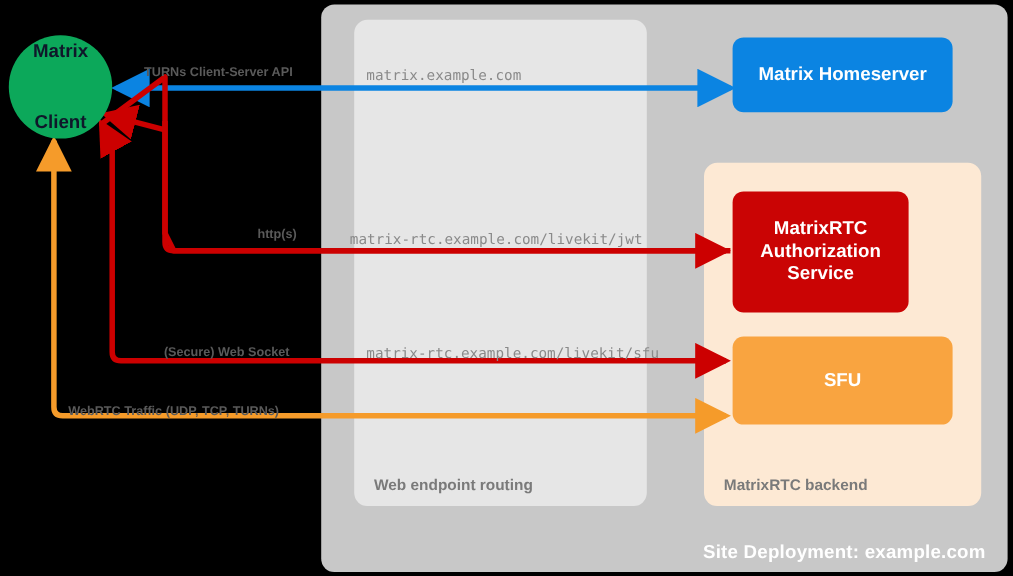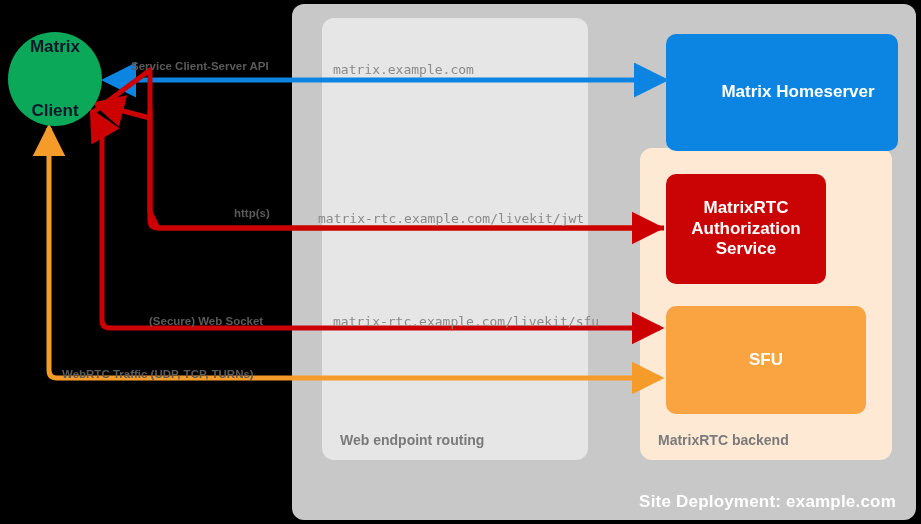--- a/index.html
+++ b/index.html
@@ -103,38 +103,37 @@
     text-align: center;
     color: #ffffff;
     font-weight: bold;
     line-height: 1.2;
     z-index: 5;
   }
   .box-homeserver {
     left: 666px;
     top: 34px;
     width: 200px;
-    height: 117px;
+    height: 68px;
     background: #0b84e2;
     font-size: 17px;
-    padding-left: 32px;
   }
   .box-auth {
     left: 666px;
     top: 174px;
     width: 160px;
     height: 110px;
     background: #ca0404;
     font-size: 17px;
   }
   .box-sfu {
     left: 666px;
     top: 306px;
     width: 200px;
-    height: 108px;
+    height: 80px;
     background: #f9a440;
     font-size: 17px;
   }
 
   
   .edge-label {
     position: absolute;
     font-size: 11.5px;
     font-weight: bold;
     color: #5a5a5a;
@@ -227,21 +226,21 @@
   </div>
 
   <div class="box box-auth">
     <span>MatrixRTC Authorization Service</span>
   </div>
 
   <div class="box box-sfu">
     <span>SFU</span>
   </div>
 
-  <div class="edge-label" style="left:131px; top:60px;">Service Client-Server API</div>
+  <div class="edge-label" style="left:131px; top:60px;">TURNs Client-Server API</div>
   <div class="url-label" style="left:333px; top:62px;">matrix.example.com</div>
 
   <div class="edge-label" style="left:234px; top:207px;">http(s)</div>
   <div class="url-label" style="left:318px; top:211px;">matrix-rtc.example.com/livekit/jwt</div>
 
   <div class="edge-label" style="left:149px; top:315px;">(Secure) Web Socket</div>
   <div class="url-label" style="left:333px; top:314px;">matrix-rtc.example.com/livekit/sfu</div>
 
   <div class="edge-label" style="left:62px; top:368px;">WebRTC Traffic (UDP, TCP, TURNs)</div>
 

